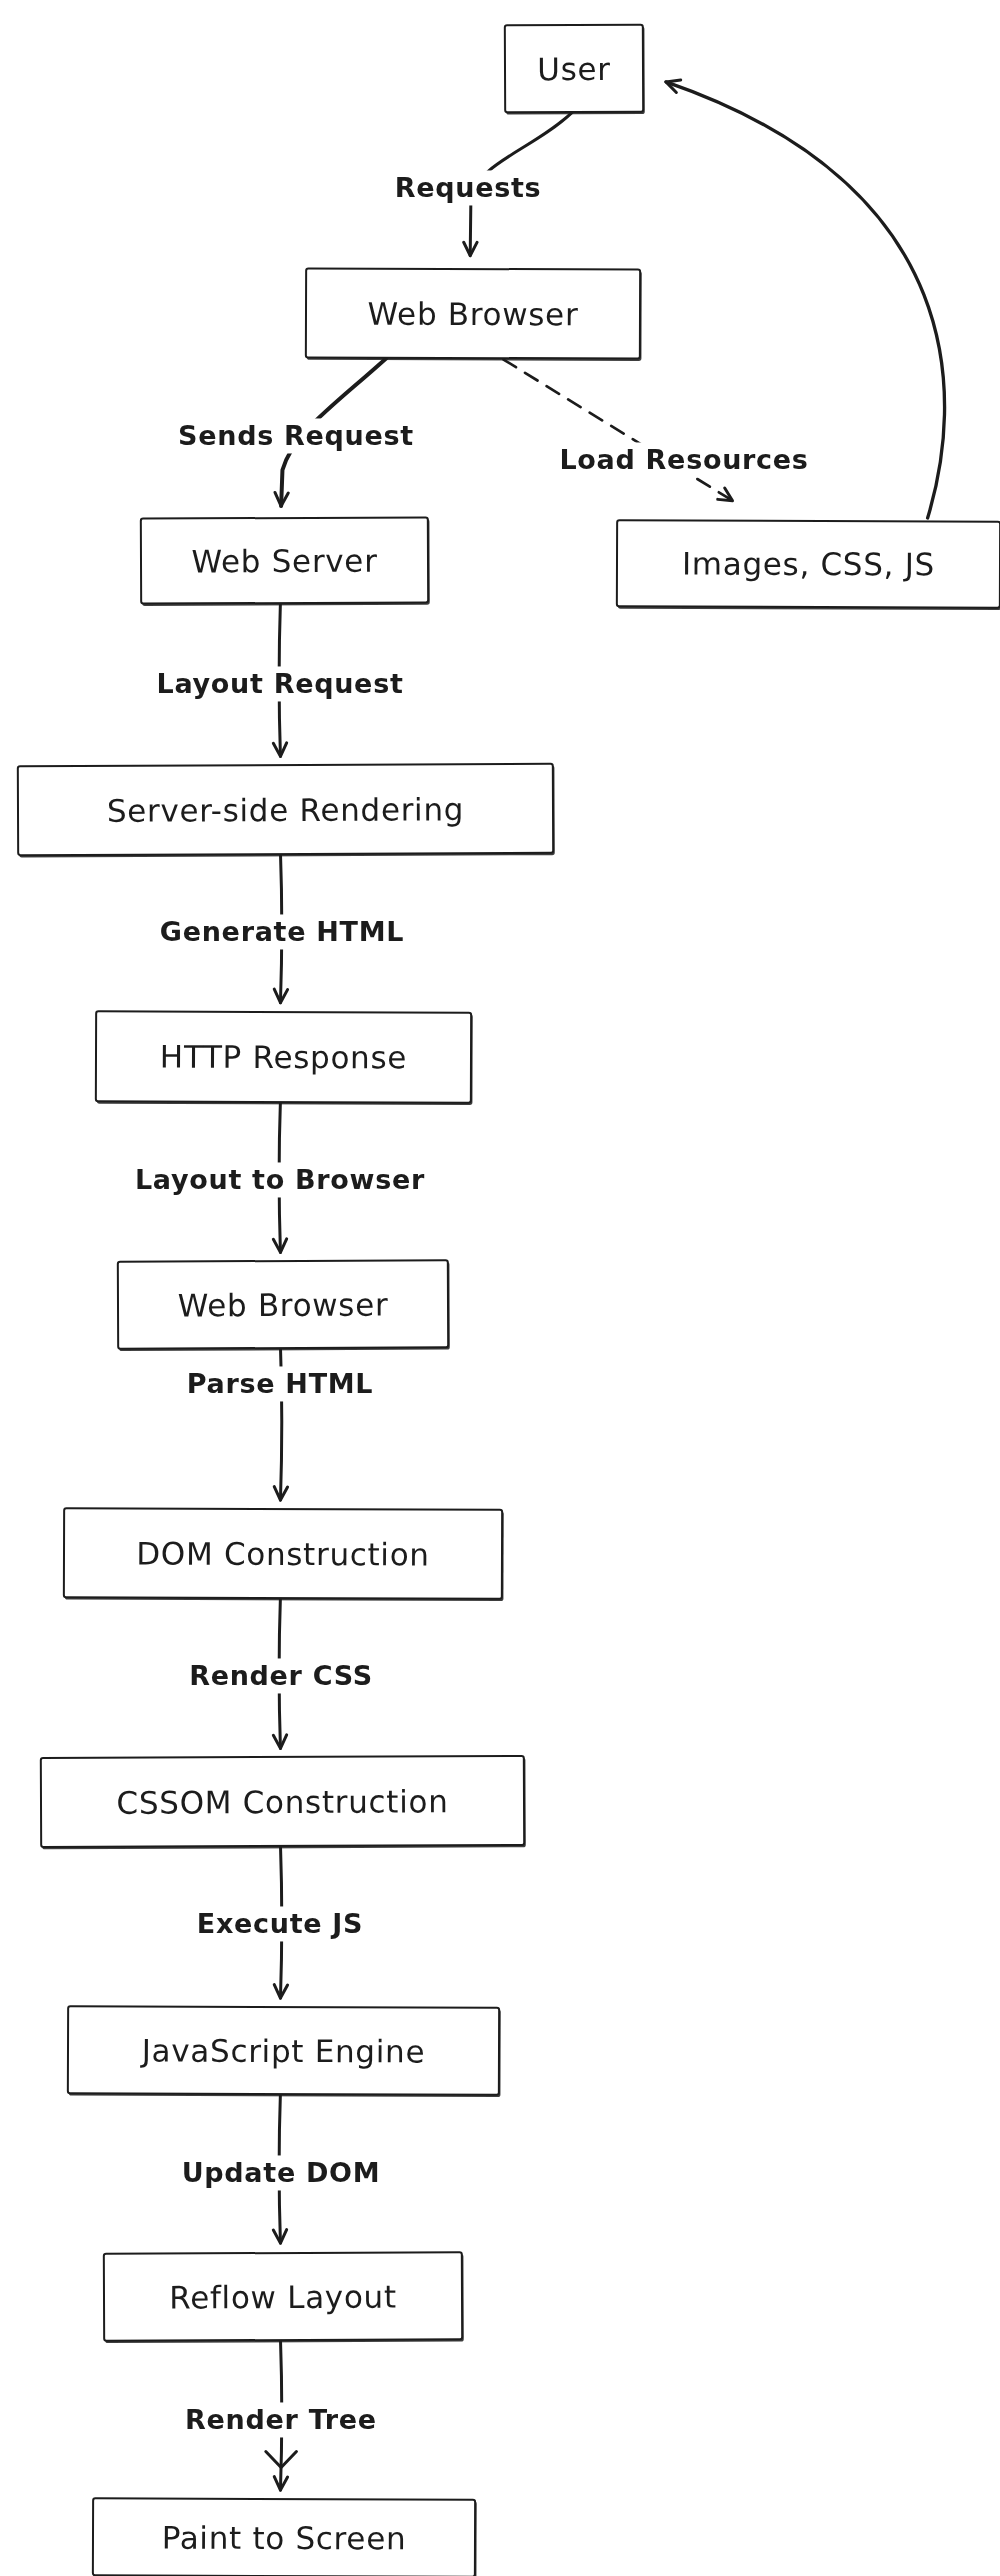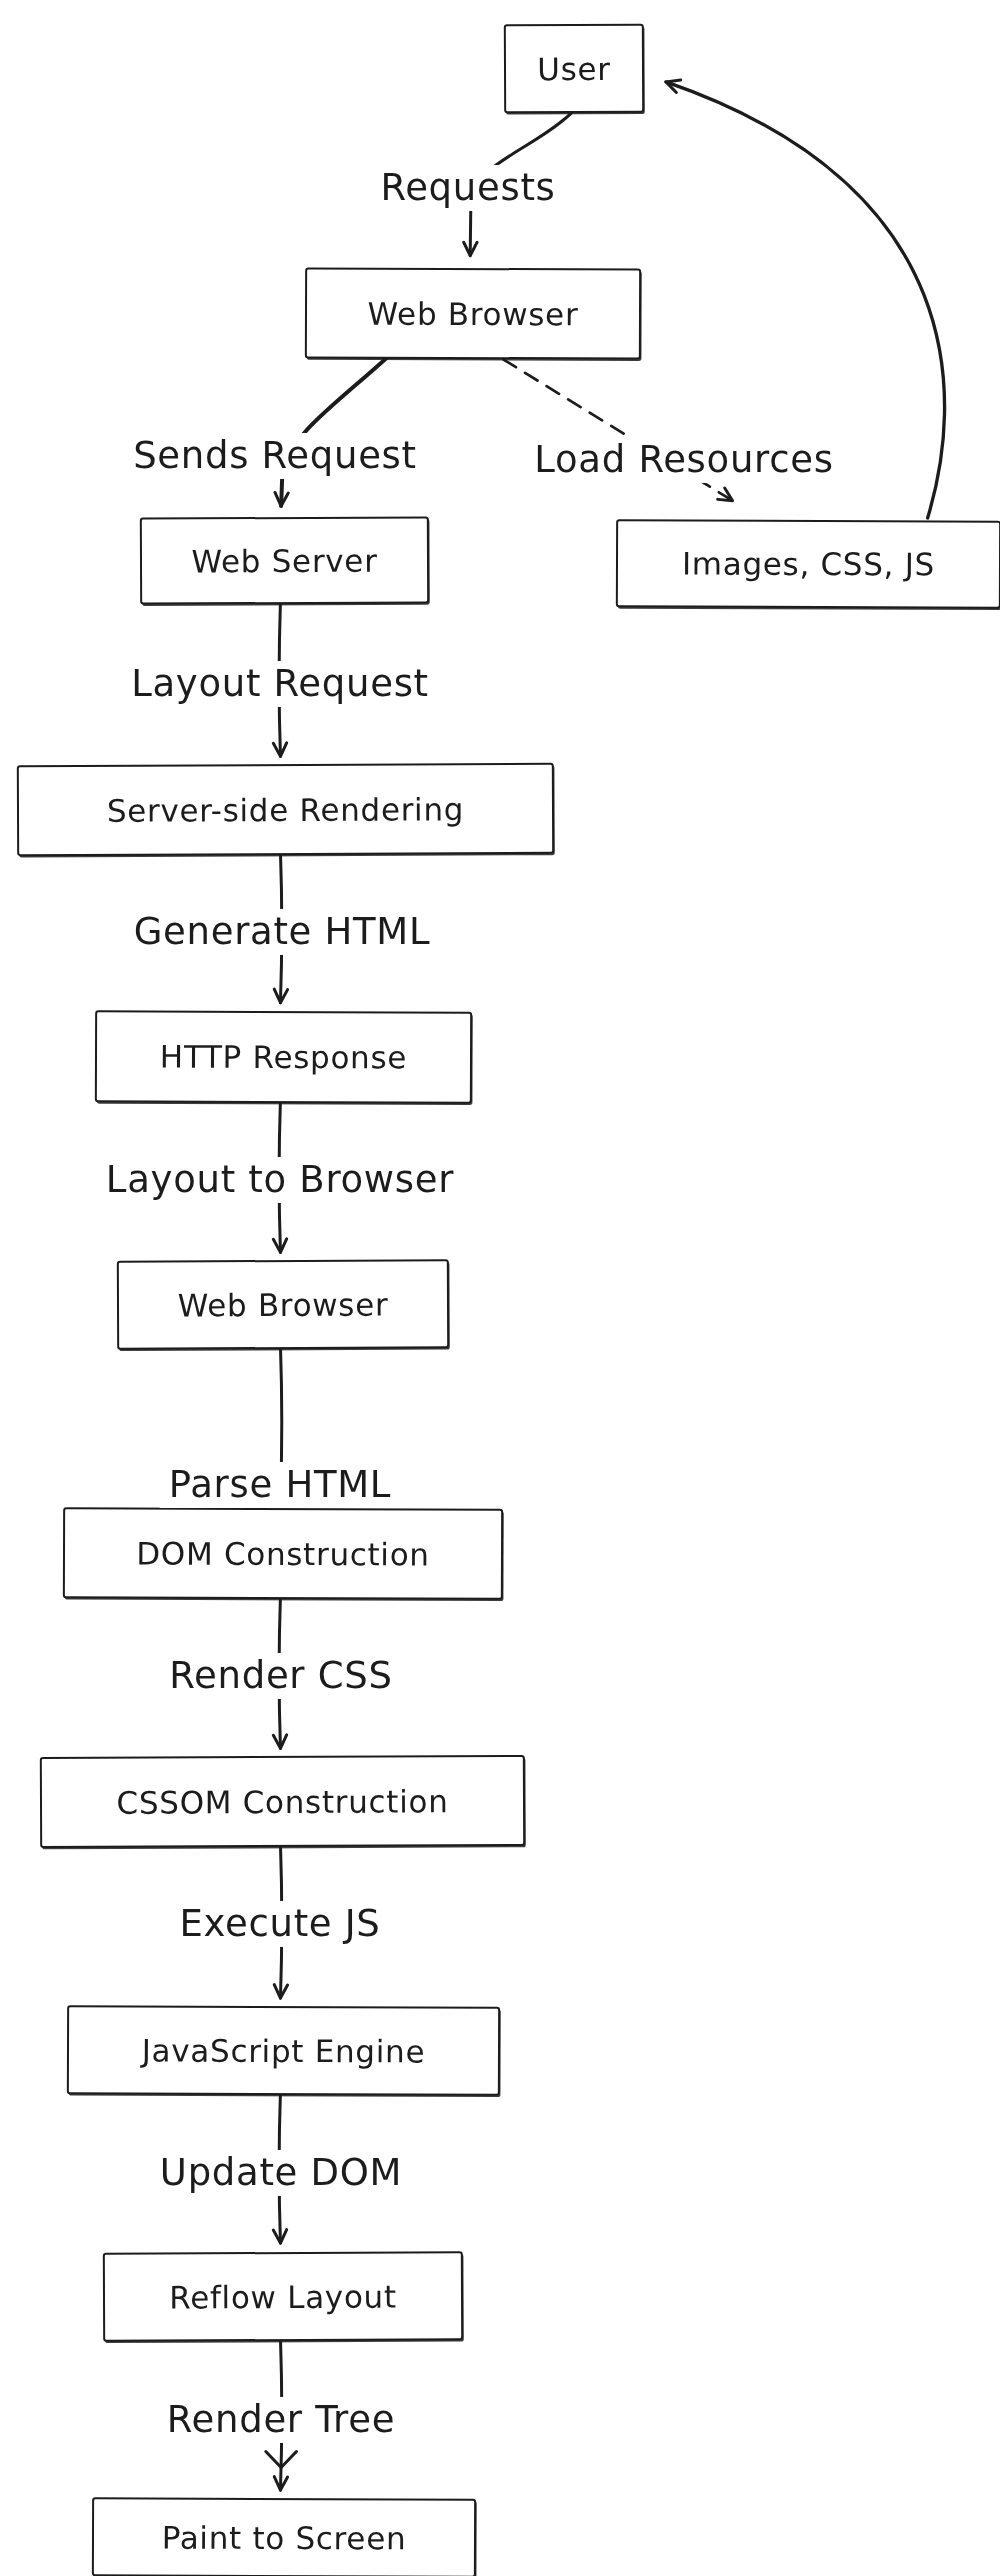--- a/index.html
+++ b/index.html
@@ -13,44 +13,44 @@
   .node{
     position:absolute;display:flex;align-items:center;justify-content:center;
     background:#ffffff;border:2.7px solid #1c1c1c;border-radius:3.3px;
     font-size:31px;letter-spacing:0.7px;white-space:nowrap;
     box-shadow:1.3px 2px 0 -0.7px rgba(28,28,28,.85);
   }
   .node.r1{transform:rotate(-0.25deg);}
   .node.r2{transform:rotate(0.2deg);}
   .edge-label{
     position:absolute;transform:translate(-50%,-50%);
-    background:#ffffff;padding:2.7px 9.3px;font-size:37px;letter-spacing:0.7px;
-    white-space:nowrap;line-height:1.1;
+    background:#ffffff;padding:2.7px 9.3px;font-size:27px;letter-spacing:0.7px;
+    white-space:nowrap;line-height:1.1;font-weight:bold;
   }
   
   .n-user      {left:496px; top:24px;   width:136px; height:85px;margin-left:8px;}
   .n-browser1  {left:305px; top:268px;  width:332px; height:87px;}
   .n-webserver {left:140px; top:517px;  width:285px; height:83px;}
   .n-resources {left:616px; top:520px;  width:381px; height:84px;}
   .n-ssr       {left:16.6px;  top:764px; width:533px; height:87px;}
   .n-httpresp  {left:95px; top:1011px; width:373px; height:88px;}
   .n-browser2  {left:117px; top:1260px; width:328px; height:85px;}
   .n-dom       {left:63px;  top:1508px; width:436px; height:87px;}
   .n-cssom     {left:40px;  top:1756px; width:481px; height:87px;}
   .n-jsengine  {left:67px; top:2006px; width:429px; height:85px;}
   .n-reflow    {left:103px; top:2252px; width:356px; height:85px;}
   .n-paint     {left:92px; top:2498px; width:380px; height:75px;}
   
   .l-requests  {left:468px;  top:188px;}
-  .l-sends     {left:275px;  top:436px;margin-top:20px;}
+  .l-sends     {left:296px;  top:436px;}
   .l-load      {left:684px; top:460px;}
   .l-process   {left:280px;  top:684px;}
   .l-generate  {left:282px;  top:932px;}
   .l-return    {left:280px;  top:1180px;}
-  .l-parse     {left:280px;  top:1485px;text-align:right;}
+  .l-parse     {left:280px;  top:1384px;text-align:right;}
   .l-apply     {left:281px;  top:1676px;}
   .l-execute   {left:280px;  top:1924px;}
   .l-update    {left:281px;  top:2173px;}
   .l-render    {left:281px;  top:2420px;}
 </style>
 </head>
 <body>
 
 <div id="canvas">
 

